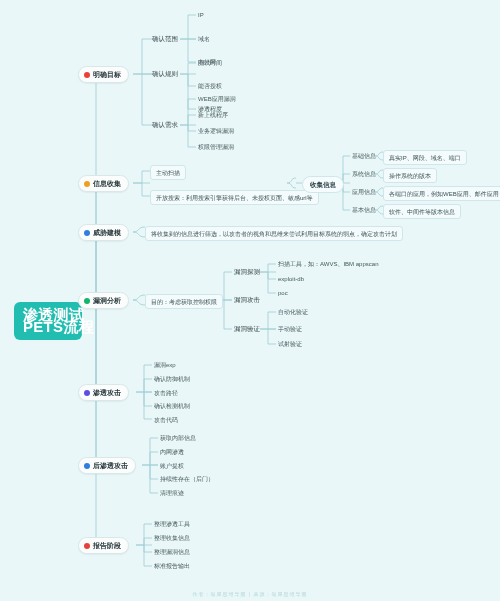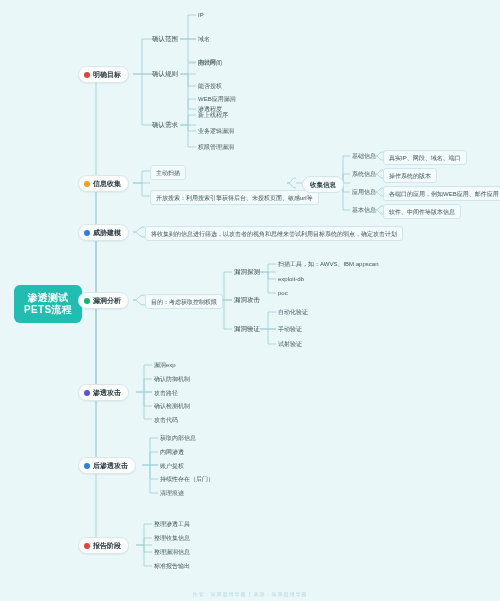--- a/index.html
+++ b/index.html
@@ -11,23 +11,24 @@
     position:relative;
   }
   #canvas{position:absolute;inset:0;}
   svg.links{position:absolute;left:0;top:0;width:500px;height:601px;pointer-events:none;}
 
   .node{position:absolute;box-sizing:border-box;white-space:nowrap;}
 
   
   .root{
     background:#21bdb0;color:#fff;border-radius:6px;
-    font-size:10px;line-height:12px;font-weight:bold;
+    font-size:15px;line-height:12px;font-weight:bold;
     padding:7px 9px;text-align:center;
     letter-spacing:.3px;
+    margin-top:17px;
   }
   .root div{display:block;}
 
   
   .lvl1{
     background:#fbfdfd;border:1px solid #d9e7e9;border-radius:11px;
     font-size:7px;line-height:9px;font-weight:bold;color:#2a3a3d;
     padding:3px 7px 3px 5px;
     display:flex;align-items:center;gap:3px;
     box-shadow:0 1px 1px rgba(120,160,165,.12);

